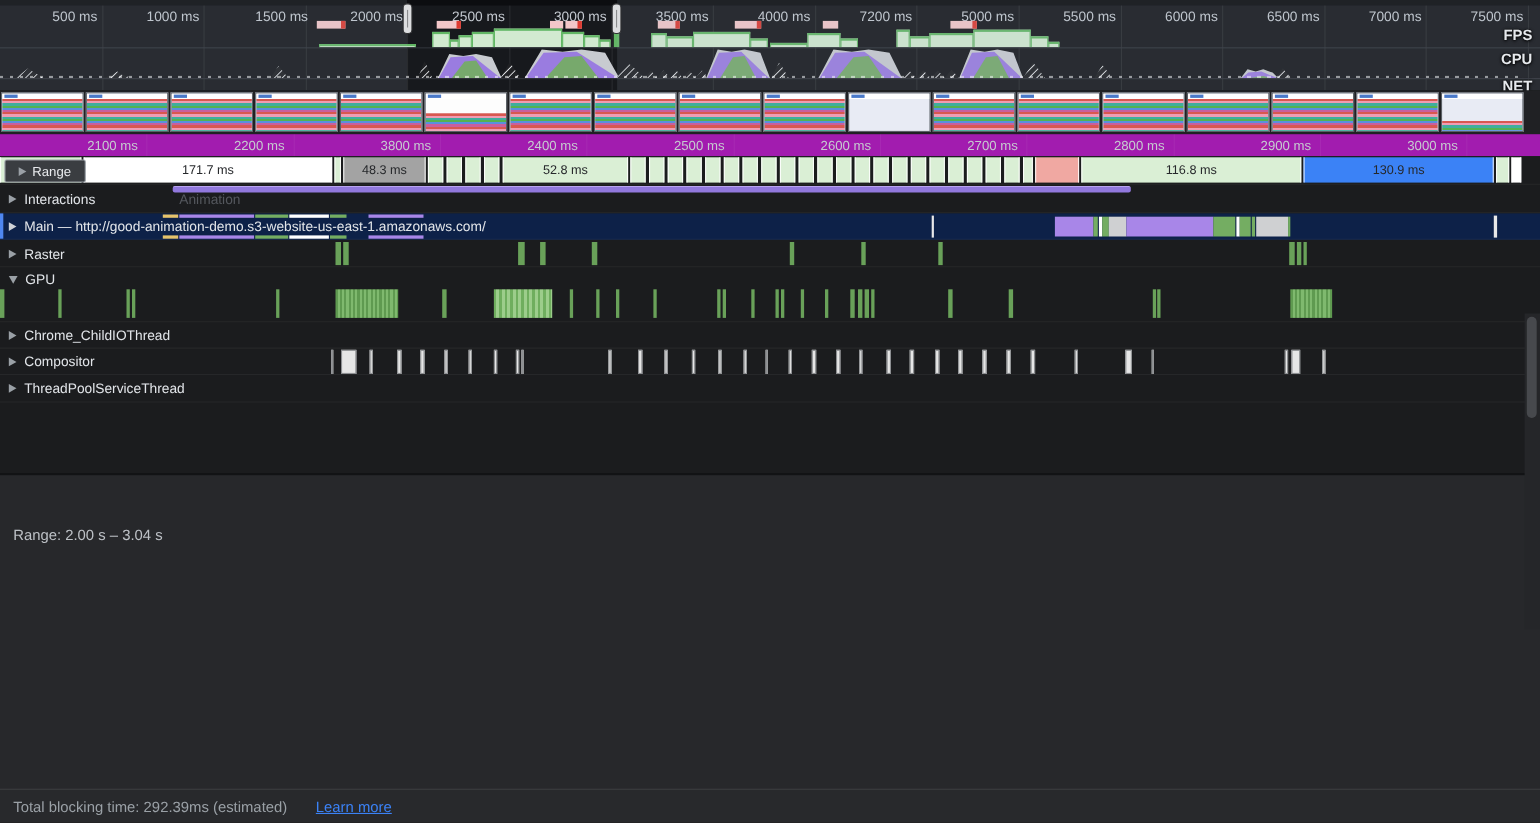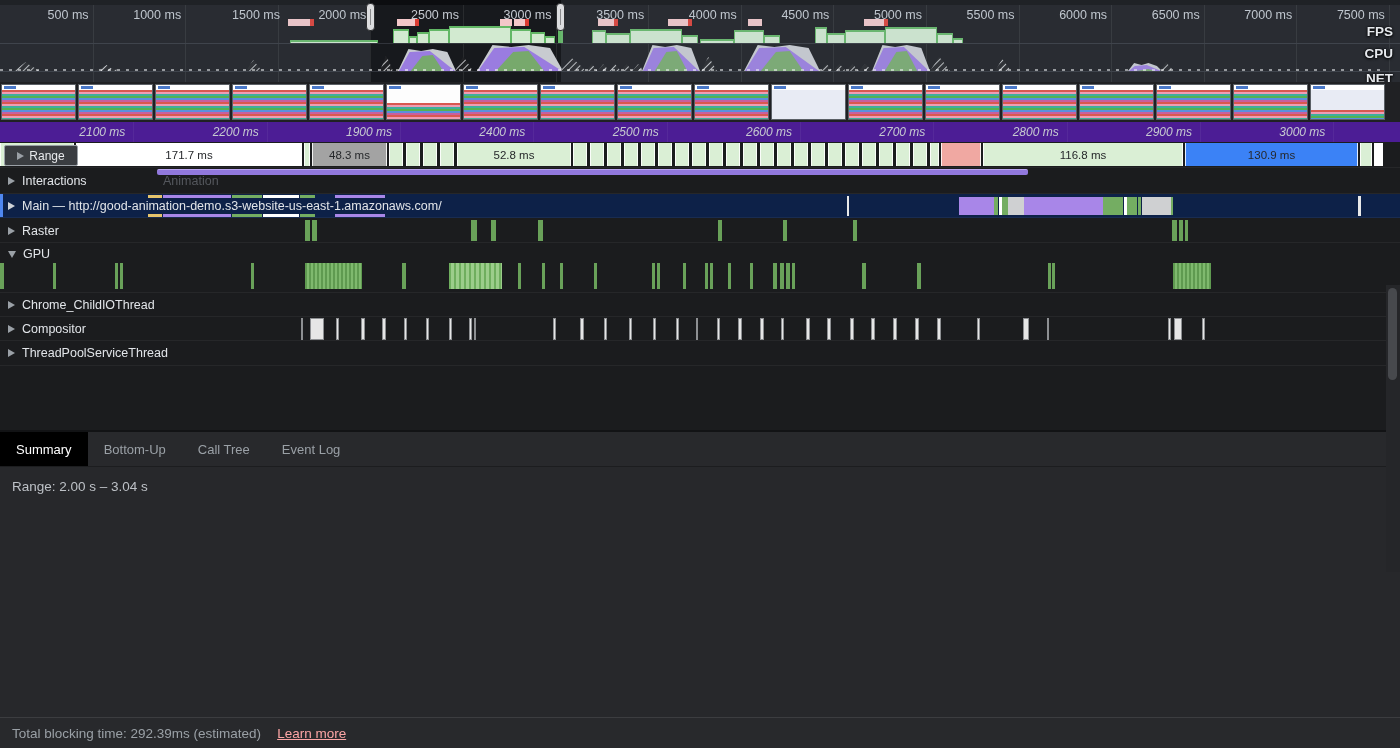--- a/index.html
+++ b/index.html
@@ -26,21 +26,21 @@
 
   
   #filmstrip{position:absolute;left:0;top:82px;width:1400px;height:40px;background:#202124;}
   .thumb{position:absolute;top:2px;width:75px;height:36px;border:1px solid #5b6066;box-sizing:border-box;background:#e8ebf4;overflow:hidden;}
   .thumb .hdr{position:absolute;left:0;top:0;width:100%;height:5px;background:#fff;}
   .thumb .stripes{position:absolute;left:0;right:0;
      background:repeating-linear-gradient(180deg,#d85850 0 2px,#ef9cb4 2px 4px,#3fae9e 4px 6px,#54b251 6px 8px,#5a8fdd 8px 10px,#c95f9d 10px 12px);}
   .thumb .white{position:absolute;left:0;right:0;background:#fdfdfd;}
 
   
-  #ruler2{position:absolute;left:0;top:122px;width:1400px;height:20px;background:#4c1d95;font-style:italic;}
+  #ruler2{position:absolute;left:0;top:122px;width:1400px;height:20px;background:#a21caf;}
   .r2-label{position:absolute;top:3px;width:90px;text-align:right;font-size:12px;color:#c6cad0;}
   .detail-grid{position:absolute;top:122px;height:308px;width:1px;background:rgba(255,255,255,.055);z-index:0;}
 
   
   #tracks{position:absolute;left:0;top:142px;width:1400px;height:288px;background:#1b1c1e;}
   .trow{position:relative;width:1400px;box-sizing:border-box;border-bottom:1px solid rgba(255,255,255,.05);}
   .tlabel{position:absolute;left:8px;display:flex;align-items:center;gap:7px;font-size:12.5px;color:#e2e5e9;z-index:3;white-space:nowrap;}
   .tri{width:0;height:0;border-left:7px solid #9aa0a6;border-top:4.5px solid transparent;border-bottom:4.5px solid transparent;}
   .tri.down{border-left:4.5px solid transparent;border-right:4.5px solid transparent;border-top:7px solid #9aa0a6;border-bottom:none;}
   .frame-seg{position:absolute;top:1px;height:23px;box-sizing:border-box;border-left:1px solid rgba(255,255,255,.85);border-right:1px solid rgba(255,255,255,.85);
@@ -64,21 +64,21 @@
   
   #bottom{position:absolute;left:0;top:430px;width:1400px;height:287px;background:#27282b;border-top:2px solid #121315;}
   #tabbar{position:relative;height:34px;background:#28292c;border-bottom:1px solid #1c1d1f;display:flex;}
   .tab{height:34px;display:flex;align-items:center;padding:0 16px;font-size:13px;color:#9aa0a6;cursor:default;}
   .tab.active{background:#000;color:#fff;}
   #range-line{position:absolute;left:12px;top:47px;font-size:13.5px;color:#bdc1c6;}
 
   
   #statusbar{position:absolute;left:0;top:717px;width:1400px;height:31px;background:#28292c;border-top:1px solid #3c3d40;box-sizing:border-box;
      display:flex;align-items:center;padding-left:12px;font-size:13.5px;color:#9aa0a6;}
-  #statusbar a{color:#fca5a5;text-decoration:underline;margin-left:16px;}
+  #statusbar a{color:#3b82f6;text-decoration:underline;margin-left:26px;}
 </style>
 </head>
 <body>
 
 <div id="app">
 
   <div id="overview">
     <div class="topstrip"></div>
     <div id="ov-grid-host">
         <div class="ov-grid" style="left: 92.5926px;"></div>
@@ -99,21 +99,21 @@
       </div>
     <div id="ov-label-host">
         <div class="ov-label" style="left: 8.59259px;">500 ms</div>
         <div class="ov-label" style="left: 101.185px;">1000 ms</div>
         <div class="ov-label" style="left: 200px;">1500 ms</div>
         <div class="ov-label" style="left: 286.37px;">2000 ms</div>
         <div class="ov-label" style="left: 378.963px;">2500 ms</div>
         <div class="ov-label" style="left: 471.556px;">3000 ms</div>
         <div class="ov-label" style="left: 564.148px;">3500 ms</div>
         <div class="ov-label" style="left: 656.741px;">4000 ms</div>
-        <div class="ov-label" style="left: 749.333px;">4500 ms</div>
+        <div class="ov-label" style="left: 749.333px;">7200 ms</div>
         <div class="ov-label" style="left: 841.926px;">5000 ms</div>
         <div class="ov-label" style="left: 934.519px;">5500 ms</div>
         <div class="ov-label" style="left: 1027.11px;">6000 ms</div>
         <div class="ov-label" style="left: 1119.7px;">6500 ms</div>
         <div class="ov-label" style="left: 1212.3px;">7000 ms</div>
         <div class="ov-label" style="left: 1304.89px;">7500 ms</div>
       </div>
     <div id="marker-host">
         <div class="marker" style="left: 288px; width: 26px;">
           <div class="tip"></div>
@@ -327,21 +327,21 @@
         <div class="hdr">
           <div style="position: absolute; left: 2px; top: 1px; width: 12px; height: 3px; background: rgb(74, 121, 201);"></div>
         </div>
         <div class="stripes" style="bottom: 0px; height: 9px;"></div>
       </div>
     </div>
 
   <div id="ruler2">
       <div class="r2-label" style="left: 35.3333px;">2100 ms</div>
       <div class="r2-label" style="left: 168.667px;">2200 ms</div>
-      <div class="r2-label" style="left: 302px;">1900 ms</div>
+      <div class="r2-label" style="left: 302px;">3800 ms</div>
       <div class="r2-label" style="left: 435.333px;">2400 ms</div>
       <div class="r2-label" style="left: 568.667px;">2500 ms</div>
       <div class="r2-label" style="left: 702px;">2600 ms</div>
       <div class="r2-label" style="left: 835.333px;">2700 ms</div>
       <div class="r2-label" style="left: 968.667px;">2800 ms</div>
       <div class="r2-label" style="left: 1102px;">2900 ms</div>
       <div class="r2-label" style="left: 1235.33px;">3000 ms</div>
     </div>
   <div id="detail-grid-host">
       <div class="detail-grid abs" style="left: 133.333px;"></div>
@@ -569,26 +569,20 @@
         <span>ThreadPoolServiceThread</span>
       </div>
     </div>
 
     <div id="scrollbar">
       <div class="sthumb"></div>
     </div>
   </div>
 
   <div id="bottom">
-    <div id="tabbar">
-        <div class="tab active">Summary</div>
-        <div class="tab">Bottom-Up</div>
-        <div class="tab">Call Tree</div>
-        <div class="tab">Event Log</div>
-      </div>
     <div id="range-line">Range: 2.00 s – 3.04 s</div>
 
   </div>
 
   <div id="statusbar">
     <span>Total blocking time: 292.39ms (estimated)</span>
     <a href="#">Learn more</a>
   </div>
 
 </div>

